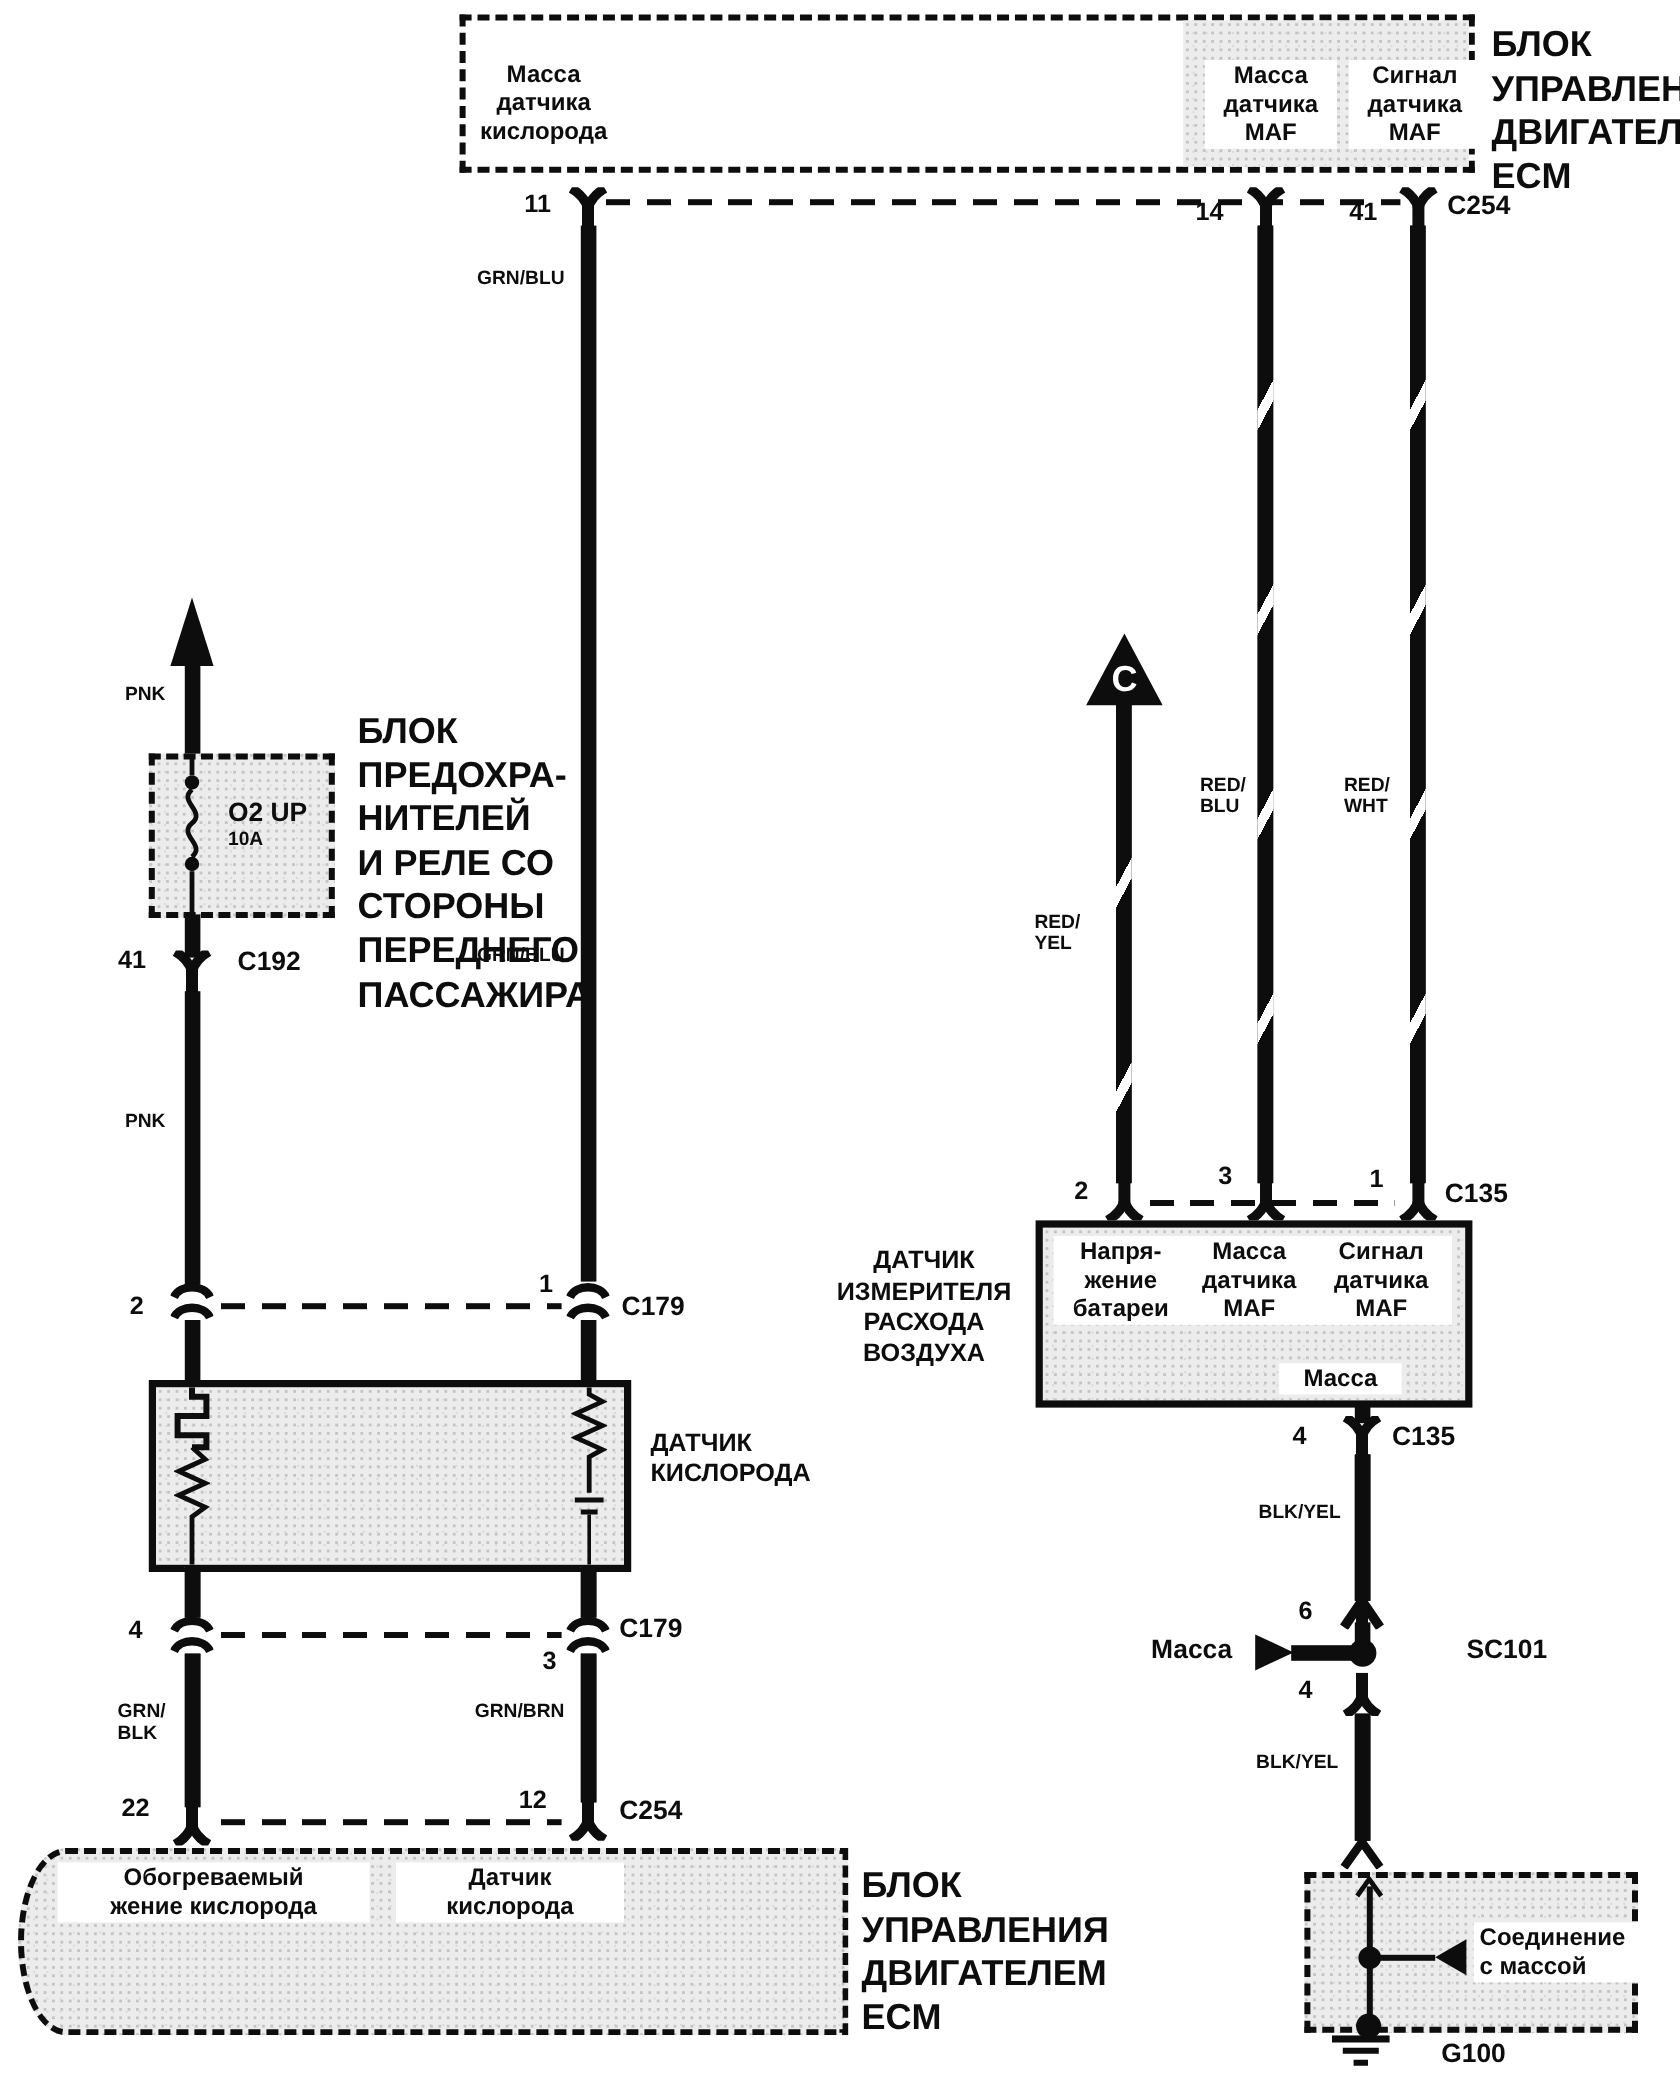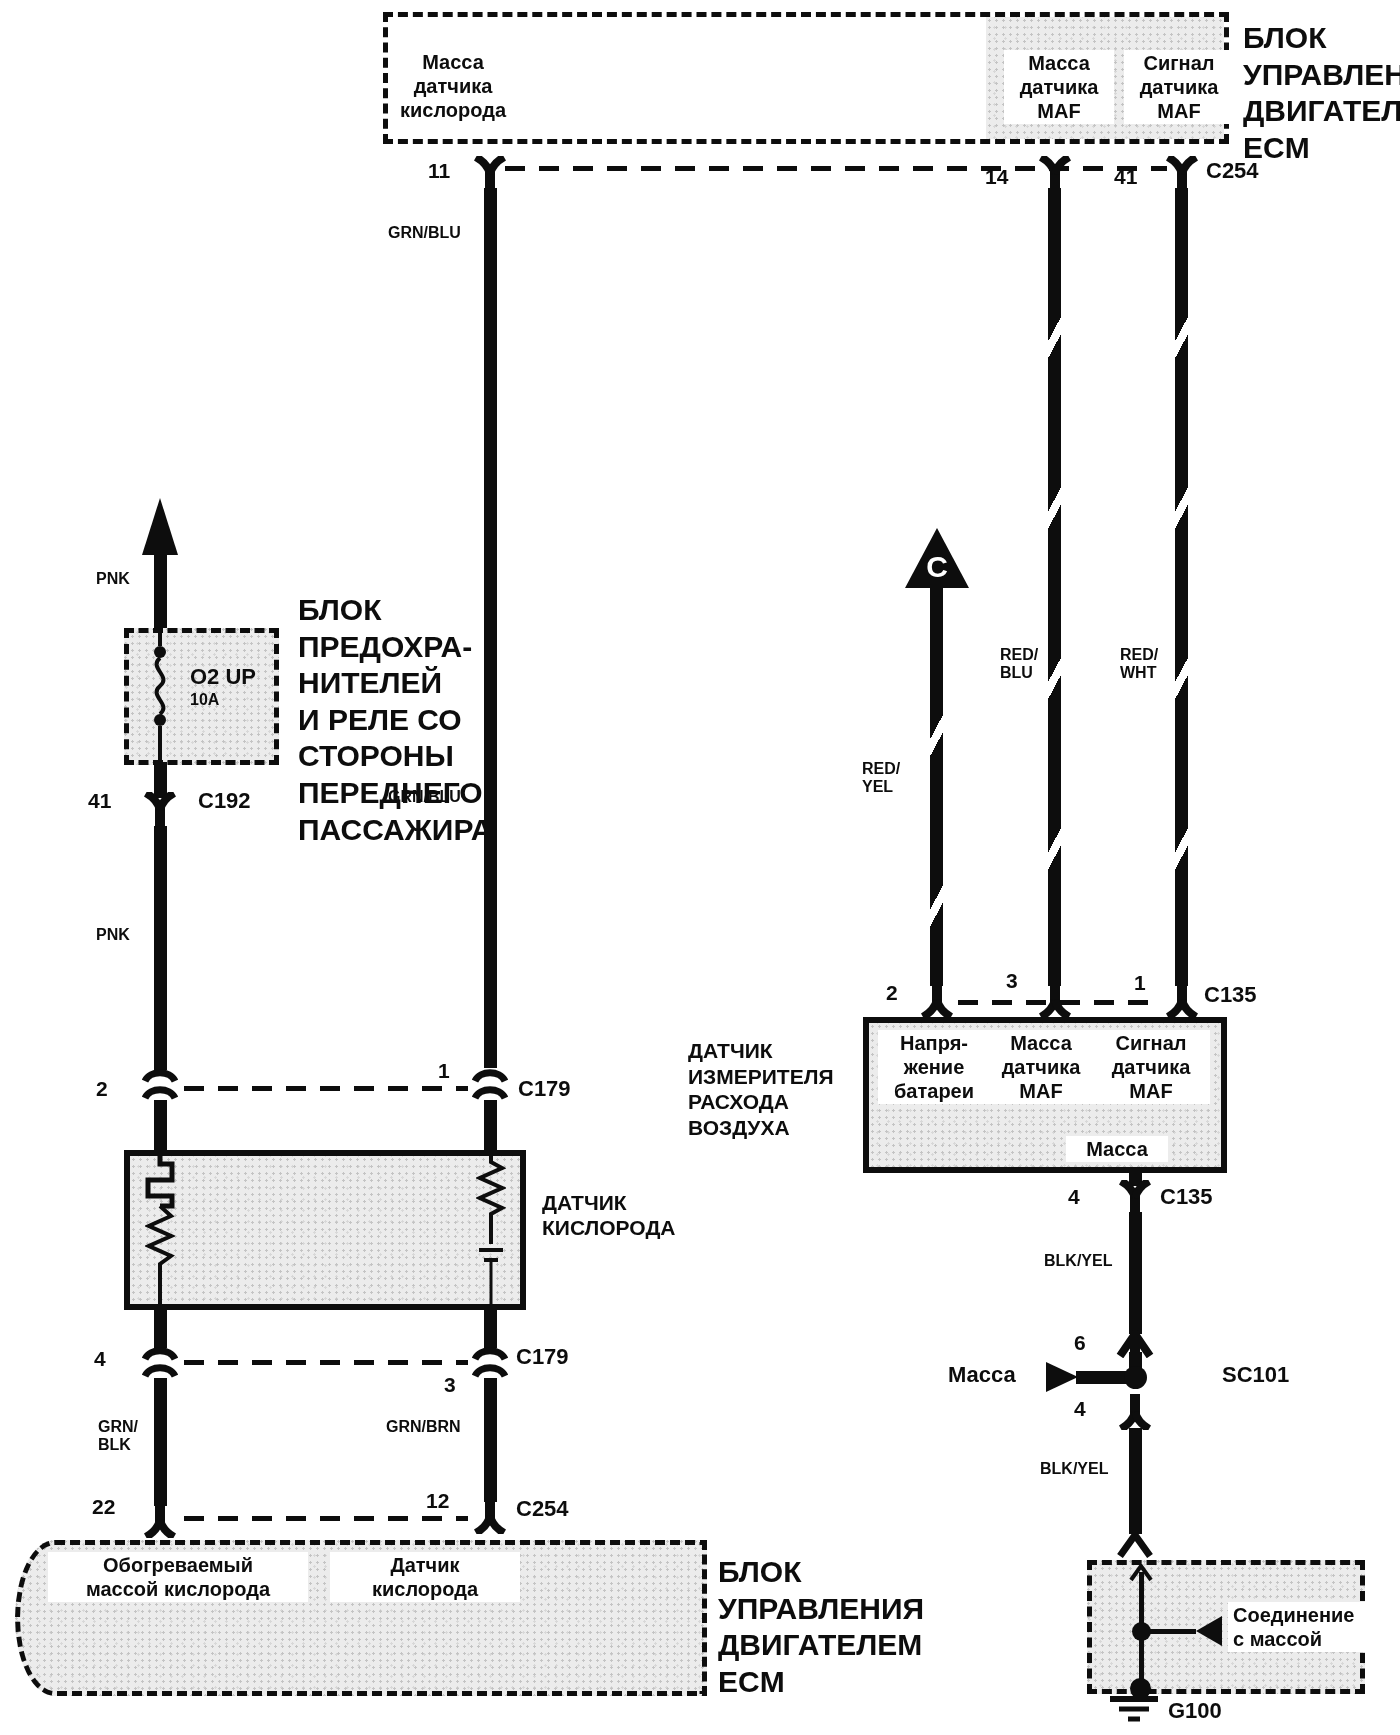--- a/index.html
+++ b/index.html
@@ -1,19 +1,19 @@
 <!DOCTYPE html>
 <html><head>
 <meta charset="utf-8">
 <style>
   html,body{margin:0;padding:0;background:#fff}
   #stage{position:relative;width:1400px;height:1735px;background:#fff;
          font-family:"Liberation Sans",sans-serif;overflow:hidden;color:#0d0d0d}
   .lbl{position:absolute;font-weight:700;color:#0d0d0d;white-space:pre-line;line-height:1.2;font-size:20px}
-  .c{text-align:center}.r{text-align:left}
+  .c{text-align:center}.r{text-align:center}
   .pin{font-size:21px}.conn{font-size:22px}
   .wlbl{font-size:16px;line-height:1.15}
   .side{font-size:30px;line-height:1.22}
   .wire{position:absolute;width:13px;background:#0d0d0d}
   .hatch{background-image:repeating-linear-gradient(118deg,#0d0d0d 0 72px,#ffffff 72px 80px)}
   .thin{position:absolute;background:#0d0d0d}
   .dot{position:absolute;background:#0d0d0d;border-radius:50%}
   .dashline{position:absolute;height:5px;
             background:repeating-linear-gradient(90deg,#0d0d0d 0 20px,transparent 20px 34px)}
   .dashbox{position:absolute;box-sizing:border-box;border:5px dashed #0d0d0d}
@@ -168,21 +168,21 @@
   <div class="lbl pin r" style="left:426px;top:1488px;width:36px">12</div>
   <svg class="sym" style="left:472px;top:1498px" width="36" height="36" viewBox="0 0 36 36">
       <path d="M18 0 V21" stroke-width="10"></path>
       <path d="M18 18 C16 26 11 31 4 35" stroke-width="8"></path>
       <path d="M18 18 C20 26 25 31 32 35" stroke-width="8"></path>
     </svg>
   <div class="lbl conn" style="left:516px;top:1496px;width:86px">C254</div>
 
   <div class="dashbox speckle" style="left:15px;top:1540px;width:692px;height:156px;border-top-left-radius:40px 78px;border-bottom-left-radius:40px 78px"></div>
   <div class="lbl c pad" style="left:48px;top:1552px;width:250px">Обогреваемый
-массой кислорода</div>
+жение кислорода</div>
   <div class="lbl c pad" style="left:330px;top:1552px;width:180px">Датчик
 кислорода</div>
   <div class="lbl side" style="left:718px;top:1554px;width:180px">БЛОК
 УПРАВЛЕНИЯ
 ДВИГАТЕЛЕМ
 ECM</div>
 
   <svg class="sym" style="left:905px;top:528px" width="64" height="60" viewBox="0 0 64 60">
       <polygon points="32,0 0,60 64,60" fill="#0d0d0d" stroke="none"></polygon>
     </svg>
@@ -283,15 +283,15 @@
       <polygon points="28,2 28,32 2,17" fill="#0d0d0d" stroke="none"></polygon>
     </svg>
   <div class="lbl pad" style="left:1228px;top:1602px;width:134px">Соединение
 с массой</div>
   <div class="dot" style="left:1130px;top:1678px;width:21px;height:21px"></div>
   <svg class="sym" style="left:1108px;top:1696px" width="52" height="28" viewBox="0 0 52 28">
       <path d="M2 3 H50" stroke-width="6"></path>
       <path d="M11 13 H41" stroke-width="5"></path>
       <path d="M20 23 H32" stroke-width="5"></path>
     </svg>
-  <div class="lbl conn" style="left:1168px;top:1698px;width:90px">G100</div>
+  <div class="lbl conn" style="left:1201px;top:1698px;width:90px">G100</div>
 
 </div>
 
 </body></html>

